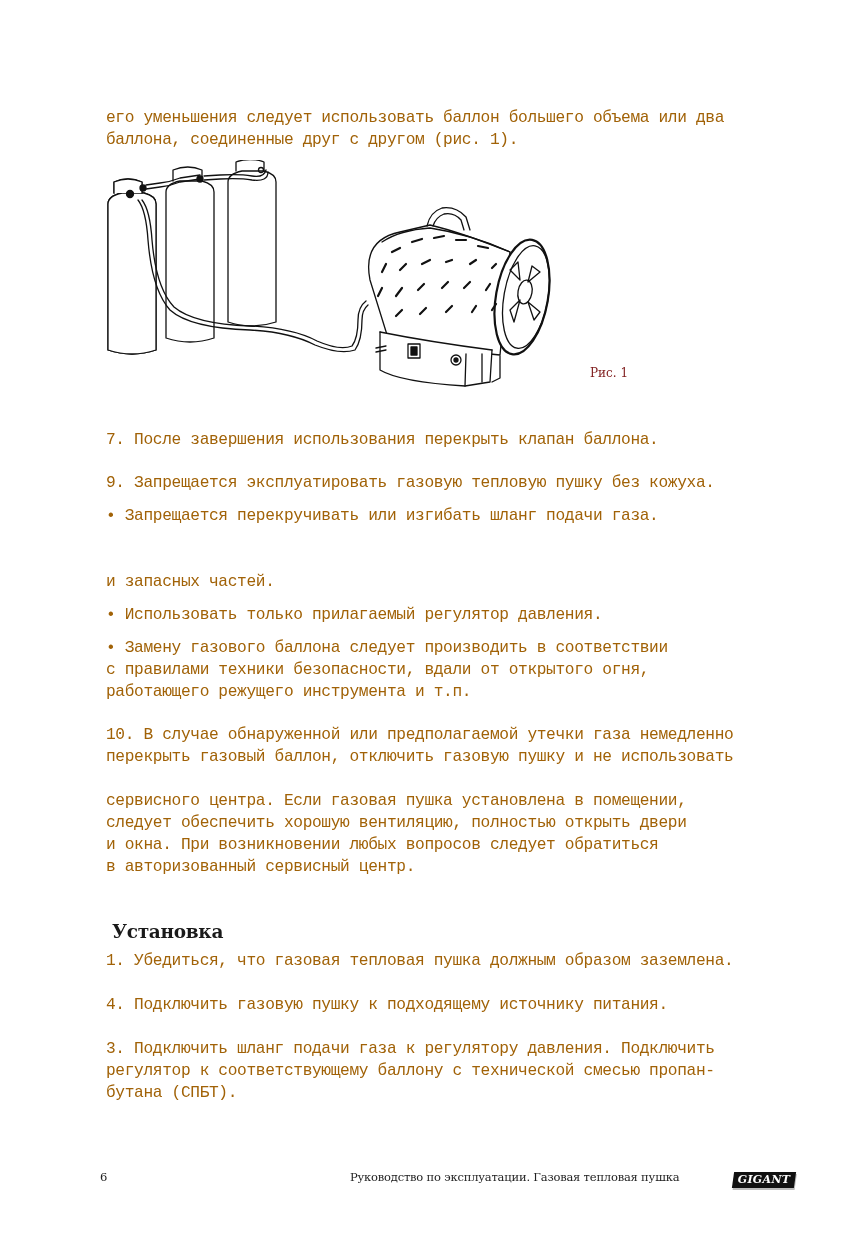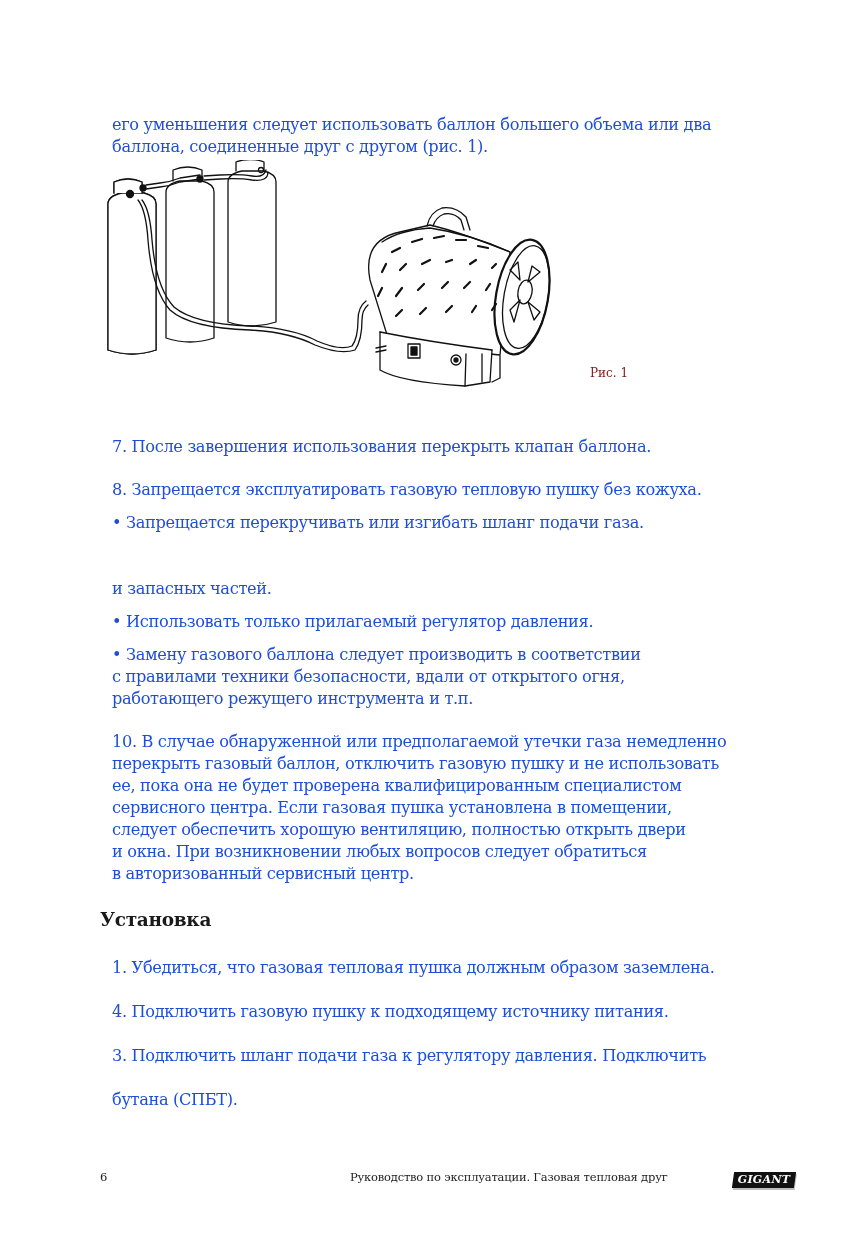--- a/index.html
+++ b/index.html
@@ -1,21 +1,21 @@
 <!DOCTYPE html>
 <html><head>
   <meta charset="utf-8">
   <style>
     html, body { margin: 0; padding: 0; background: #ffffff; }
     body { width: 867px; height: 1247px; position: relative; overflow: hidden;
       font-family: "DejaVu Serif", "Liberation Serif", serif; color: #1a1a1a; }
     .page { position: absolute; left: 0; top: 0; width: 867px; height: 1247px; }
-    .p { position: absolute; left: 100px; margin: 12px; font-size: 16.2px; line-height: 21.5px;
-      letter-spacing: -0.35px; white-space: nowrap; color: #1d4ed8; }
-    .heading { position: absolute; left: 100px; margin: 0; font-size: 18.5px; font-weight: bold;
+    .p { position: absolute; left: 100px; margin: 6px; font-size: 16.2px; line-height: 21.5px;
+      letter-spacing: -0.35px; white-space: nowrap; color: #a16207; font-family: Liberation Mono, monospace; }
+    .heading { position: absolute; left: 100px; margin: 12px; font-size: 18.5px; font-weight: bold;
       line-height: 24px; color: #1a1a1a; letter-spacing: -0.3px; }
     .figure { position: absolute; left: 100px; top: 160px; width: 560px; height: 235px; }
     .fig-caption { position: absolute; left: 590px; top: 366px; font-size: 12px; color: #7f1d1d; }
     .footer { position: absolute; top: 1170px; font-size: 11.5px; color: #222; }
     .page-num { left: 100px; }
     .footer-title { left: 350px; letter-spacing: -0.2px; }
     .logo { position: absolute; left: 733px; top: 1172px; width: 62px; height: 16px;
       background: #111; transform: skewX(-8deg); box-shadow: 1px 2px 0 #bdbdbd; }
     .logo span { display: block; color: #fff; font-family: "DejaVu Serif", serif; font-weight: bold;
       font-style: italic; font-size: 11px; line-height: 16px; text-align: center; letter-spacing: 0.3px; transform: skewX(8deg); }
@@ -106,41 +106,41 @@
         <circle cx="356" cy="200" r="2" fill="#111"></circle>
 
         <path d="M276 188 L286 186 M276 192 L286 190"></path>
       </g>
     </svg>
   </div>
   <div class="fig-caption">Рис. 1</div>
 
   <p class="p" style="top:424px;">7. После завершения использования перекрыть клапан баллона.</p>
 
-  <p class="p" style="top:467px;">8. Запрещается эксплуатировать газовую тепловую пушку без кожуха.</p>
+  <p class="p" style="top:467px;">9. Запрещается эксплуатировать газовую тепловую пушку без кожуха.</p>
   <p class="p" style="top:500px;">• Запрещается перекручивать или изгибать шланг подачи газа.</p>
 
   <p class="p" style="top:566px;">и запасных частей.</p>
   <p class="p" style="top:599px;">• Использовать только прилагаемый регулятор давления.</p>
   <p class="p" style="top:632px;text-align:right;">• Замену газового баллона следует производить в соответствии</p>
   <p class="p" style="top:654px;">с правилами техники безопасности, вдали от открытого огня,</p>
   <p class="p" style="top:676px;">работающего режущего инструмента и т.п.</p>
 
   <p class="p" style="top:719px;text-align:center;">10. В случае обнаруженной или предполагаемой утечки газа немедленно</p>
   <p class="p" style="top:741px;">перекрыть газовый баллон, отключить газовую пушку и не использовать</p>
-  <p class="p" style="top:763px;">ее, пока она не будет проверена квалифицированным специалистом</p>
   <p class="p" style="top:785px;">сервисного центра. Если газовая пушка установлена в помещении,</p>
   <p class="p" style="top:807px;">следует обеспечить хорошую вентиляцию, полностью открыть двери</p>
   <p class="p" style="top:829px;">и окна. При возникновении любых вопросов следует обратиться</p>
   <p class="p" style="top:851px;">в авторизованный сервисный центр.</p>
 
   <h2 class="heading" style="top:908px;">Установка</h2>
   <p class="p" style="top:945px;">1. Убедиться, что газовая тепловая пушка должным образом заземлена.</p>
   <p class="p" style="top:989px;">4. Подключить газовую пушку к подходящему источнику питания.</p>
   <p class="p" style="top:1033px;">3. Подключить шланг подачи газа к регулятору давления. Подключить</p>
+  <p class="p" style="top:1055px;">регулятор к соответствующему баллону с технической смесью пропан-</p>
   <p class="p" style="top:1077px;">бутана (СПБТ).</p>
 
   <div class="footer page-num">6</div>
-  <div class="footer footer-title">Руководство по эксплуатации. Газовая тепловая друг</div>
+  <div class="footer footer-title">Руководство по эксплуатации. Газовая тепловая пушка</div>
   <div class="logo">
     <span>GIGANT</span>
   </div>
 </div>
 
 </body></html>

